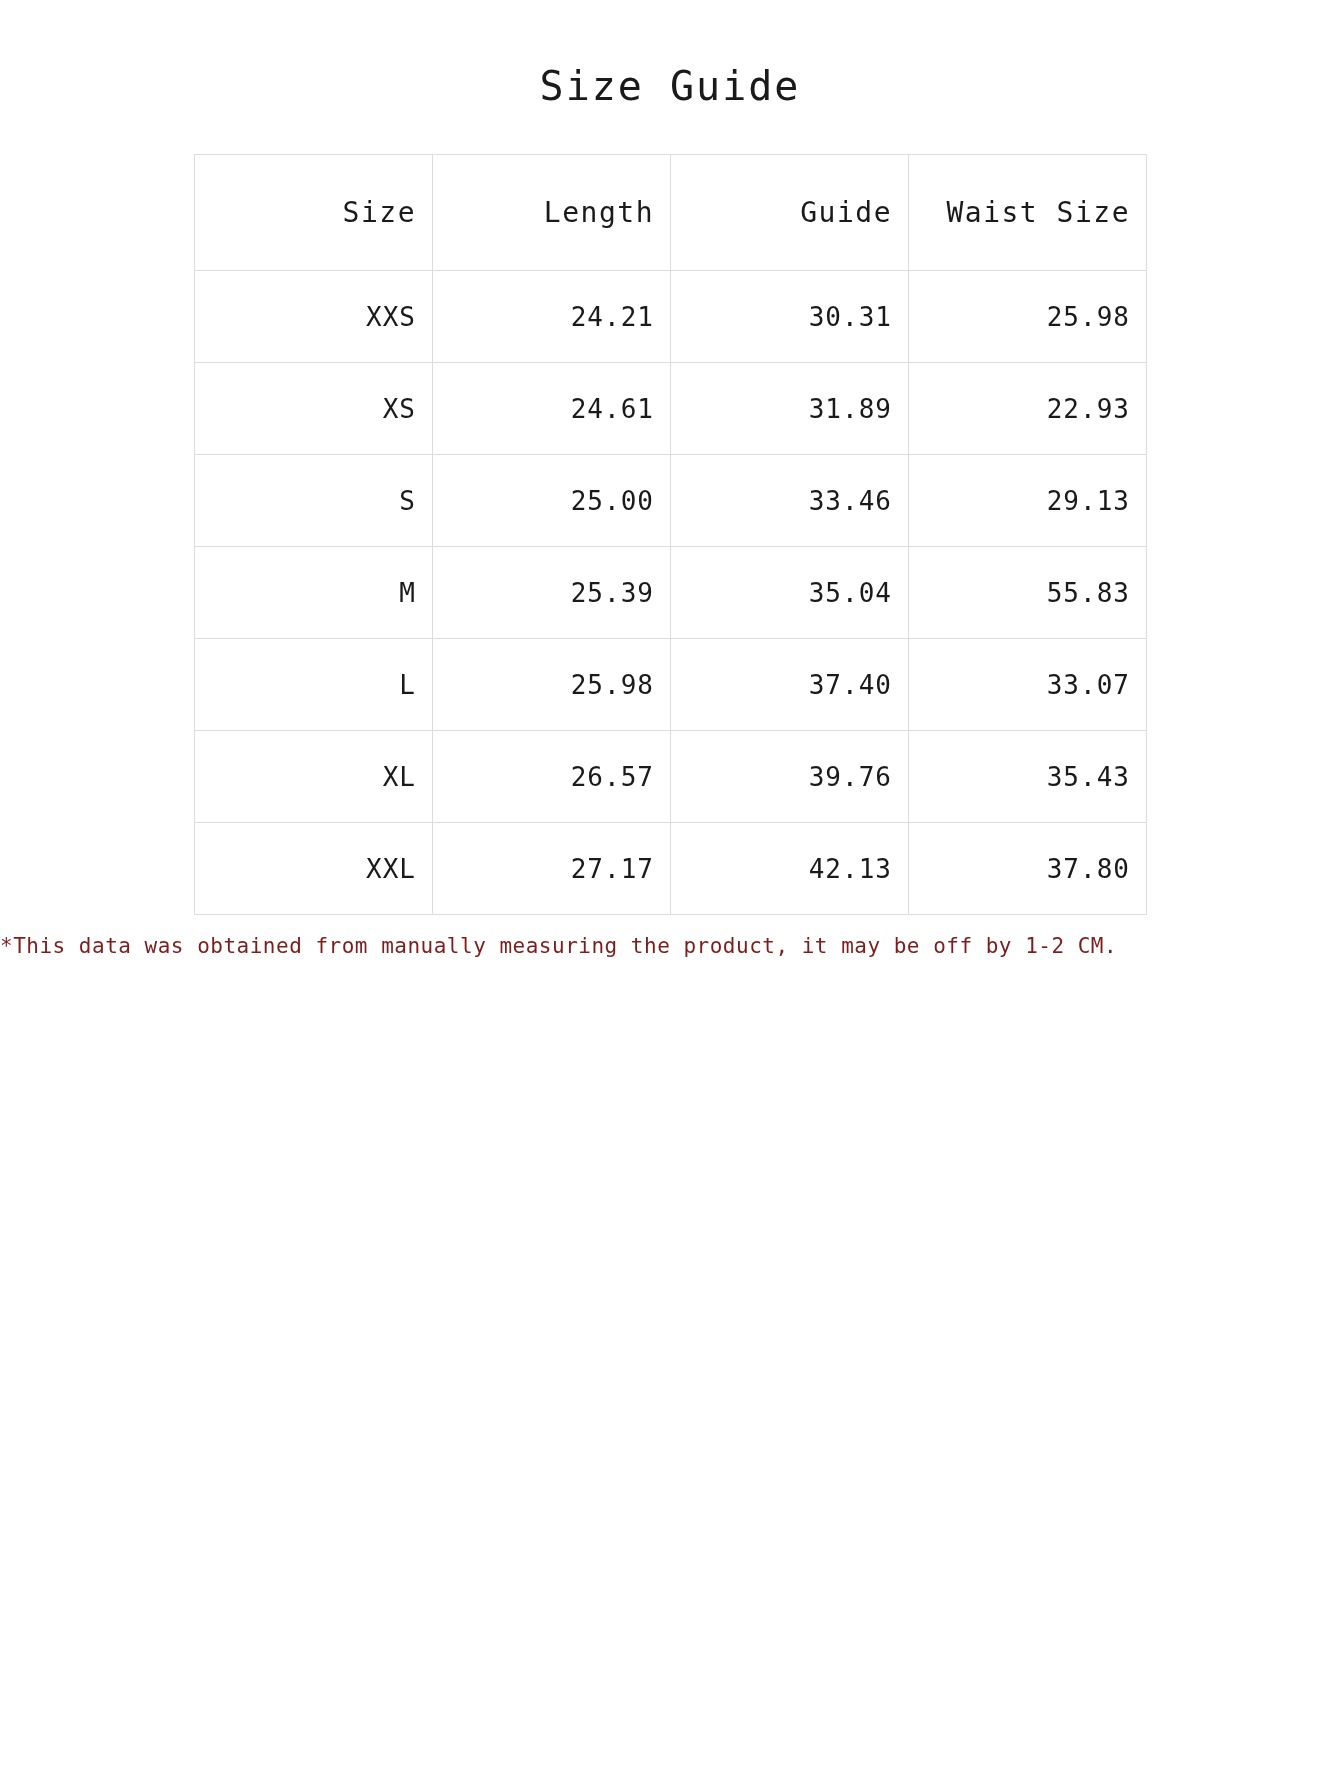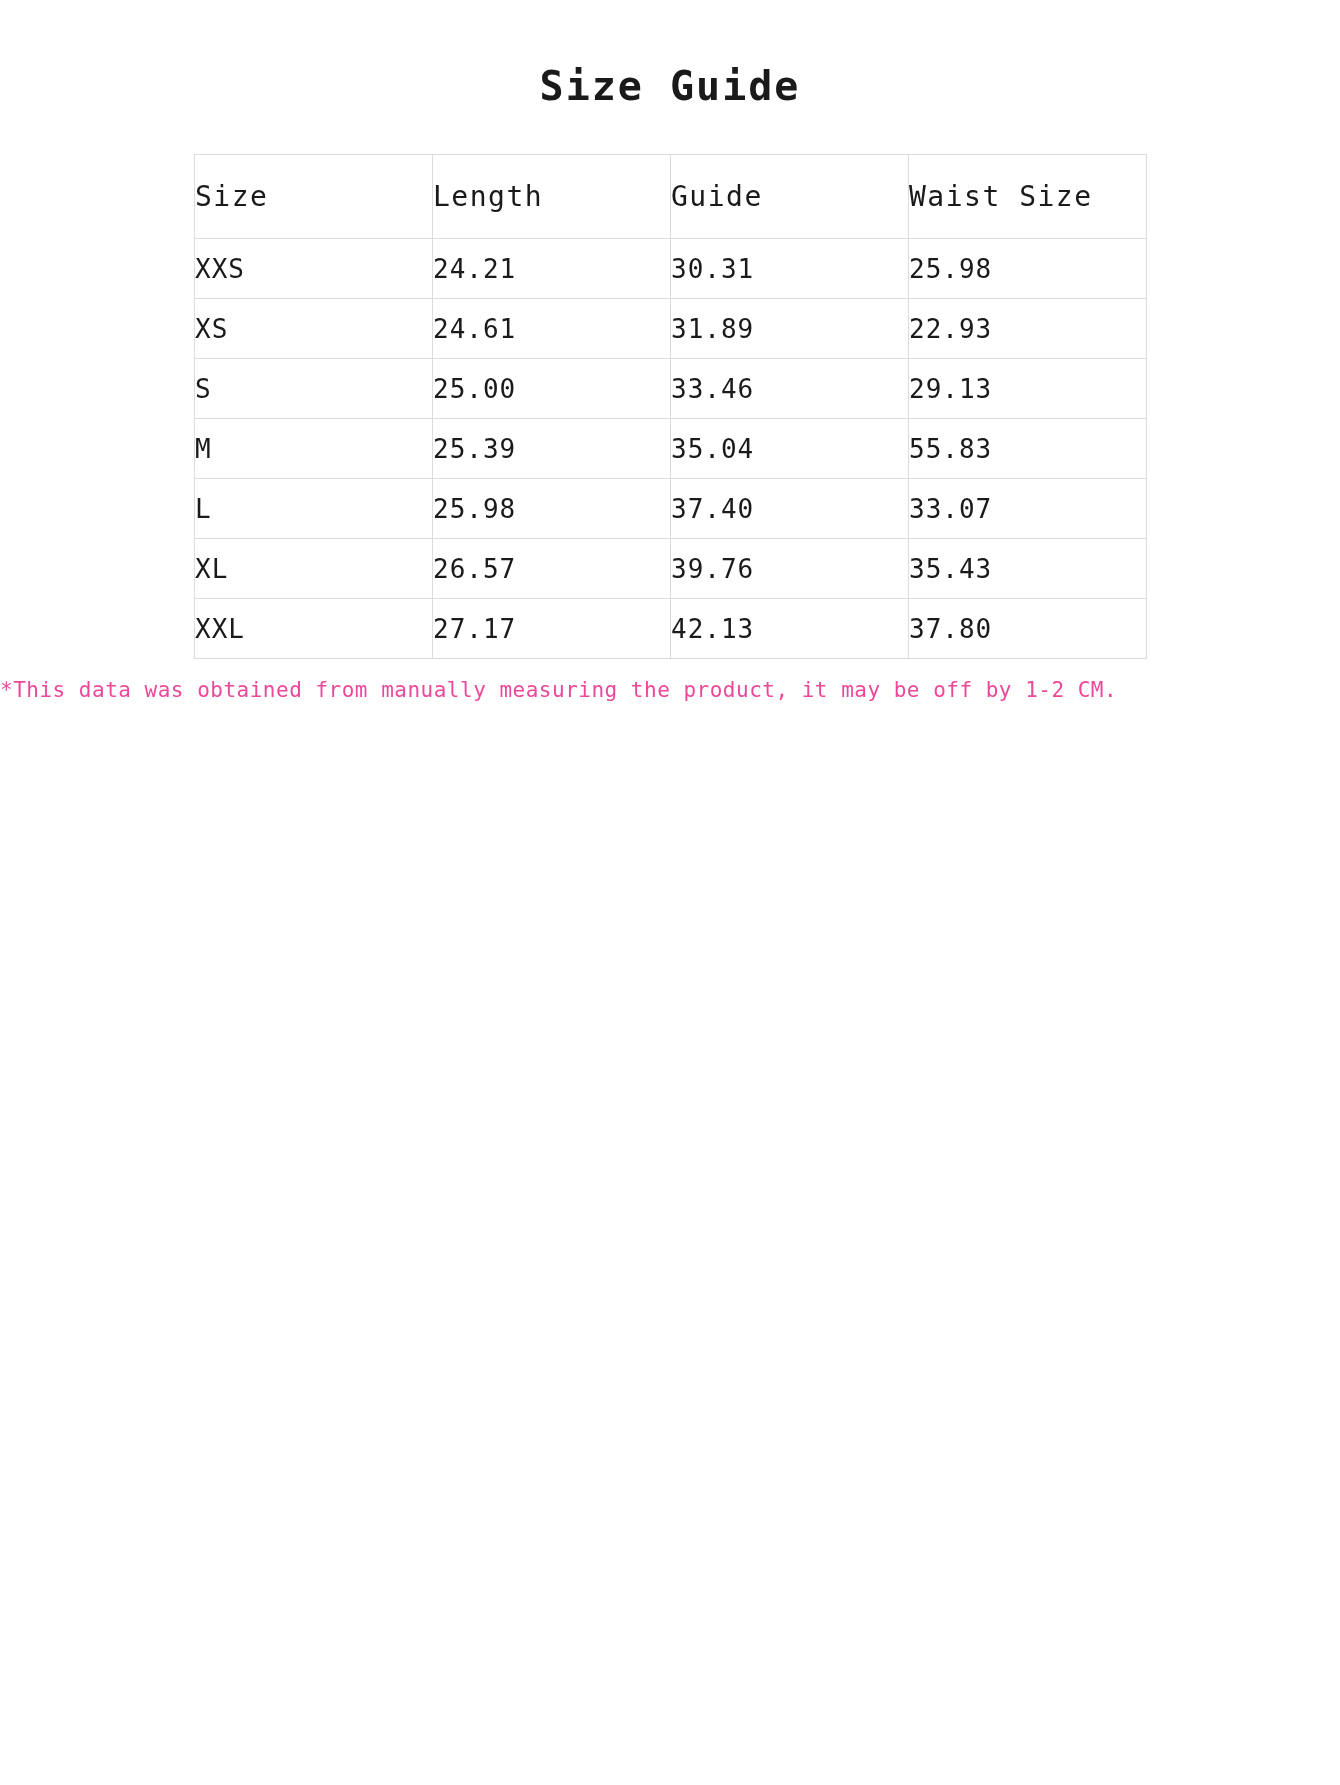--- a/index.html
+++ b/index.html
@@ -20,21 +20,21 @@
     height: 1785px;
     box-sizing: border-box;
     padding: 0;
     position: relative;
   }
 
   .doc-title {
     text-align: center;
     font-family: "DejaVu Sans Mono", "Liberation Mono", monospace;
     font-size: 40px;
-    font-weight: 700;
+    font-weight: 400;
     letter-spacing: 2px;
     color: #1a1a1a;
     margin: 0;
     padding-top: 62px;
     line-height: 1.2;
   }
 
   .table-wrap {
     margin: 0 auto;
     padding-top: 44px;
@@ -49,23 +49,23 @@
   }
 
   table.size-table col.c-size   { width: 238px; }
   table.size-table col.c-length { width: 238px; }
   table.size-table col.c-bust   { width: 238px; }
   table.size-table col.c-waist  { width: 238px; }
 
   table.size-table th,
   table.size-table td {
     border: 1px solid #dcdcdc;
-    text-align: left;
+    text-align: right;
     vertical-align: middle;
-    padding: 0;
+    padding: 16px;
     color: #1a1a1a;
   }
 
   table.size-table th {
     height: 83px;
     font-size: 28px;
     font-weight: 400;
     letter-spacing: 1.5px;
   }
 
@@ -76,21 +76,21 @@
     letter-spacing: 1px;
   }
 
   .footnote {
     width: 1060px;
     box-sizing: border-box;
     text-align: left;
     font-family: "DejaVu Sans Mono", "Liberation Mono", monospace;
     font-size: 21px;
     letter-spacing: 0.5px;
-    color: #ec4899;
+    color: #7f1d1d;
     padding-top: 19px;
     white-space: nowrap;
   }
 </style>
 </head>
 <body>
 
 <div class="page">
 
   <h1 class="doc-title">Size Guide</h1>

